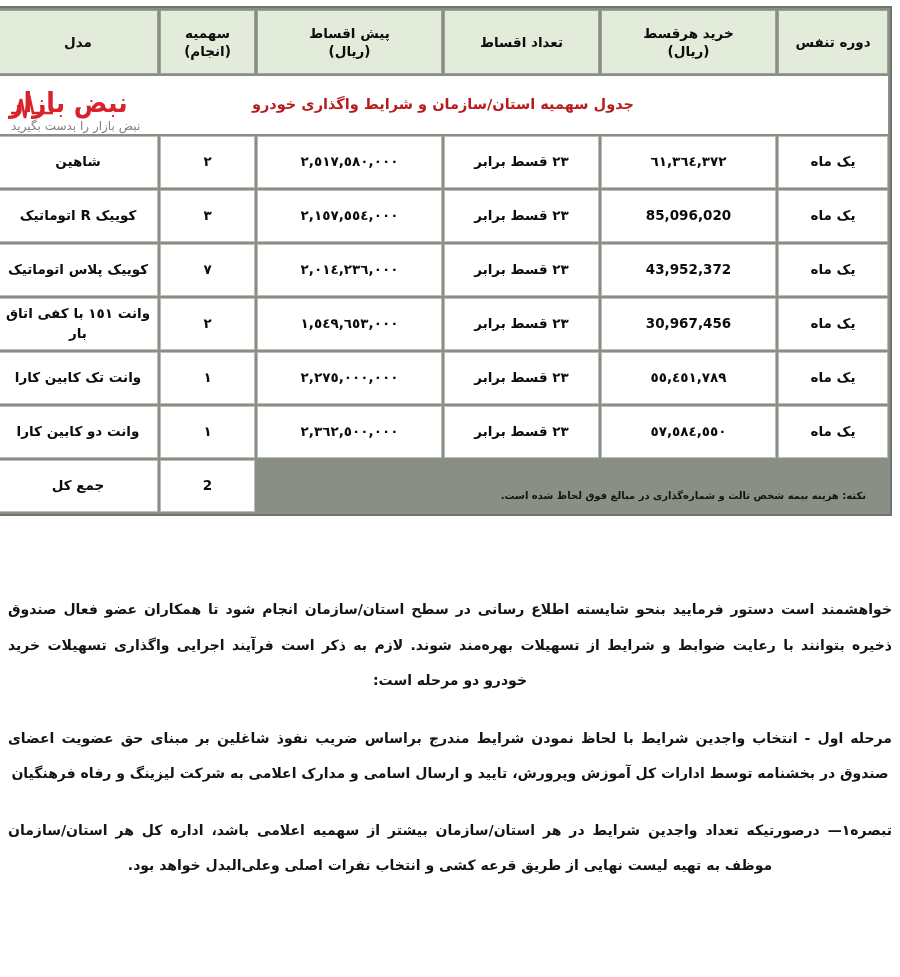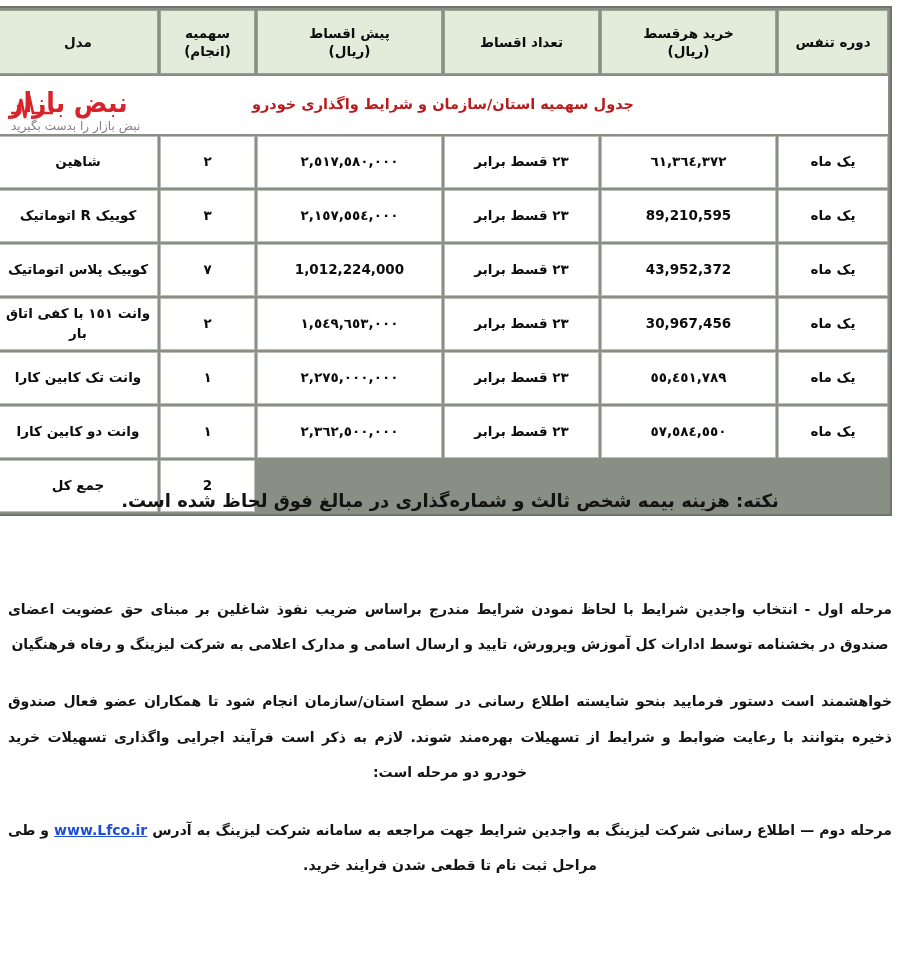--- a/index.html
+++ b/index.html
@@ -163,22 +163,21 @@
     height: 42px;
     font-weight: bold;
   }
 
   
   .note {
     position: absolute;
     top: 490px;
     right: 0;
     left: 0;
-    text-align: center;
-    font-size: 18px;
+    font-size: 10px;
     font-weight: bold;
     color: #131313;
     padding: 0 34px;
   }
 
   
   .body-block {
     position: absolute;
     top: 592px;
     right: 0;
@@ -268,31 +267,31 @@
         <tr>
           <td>یک ماه</td>
           <td>٦١,٣٦٤,٣٧٢</td>
           <td>٢٣ قسط برابر</td>
           <td>٢,٥١٧,٥٨٠,٠٠٠</td>
           <td>٢</td>
           <td class="model-cell">شاهین</td>
         </tr>
         <tr>
           <td>یک ماه</td>
-          <td>89,210,595</td>
+          <td>85,096,020</td>
           <td>٢٣ قسط برابر</td>
           <td>٢,١٥٧,٥٥٤,٠٠٠</td>
           <td>٣</td>
           <td class="model-cell">کوییک R اتوماتیک</td>
         </tr>
         <tr>
           <td>یک ماه</td>
           <td>43,952,372</td>
           <td>٢٣ قسط برابر</td>
-          <td>1,012,224,000</td>
+          <td>٢,٠١٤,٢٣٦,٠٠٠</td>
           <td>٧</td>
           <td class="model-cell">کوییک پلاس اتوماتیک</td>
         </tr>
         <tr>
           <td>یک ماه</td>
           <td>30,967,456</td>
           <td>٢٣ قسط برابر</td>
           <td>١,٥٤٩,٦٥٣,٠٠٠</td>
           <td>٢</td>
           <td class="model-cell">وانت ١٥١ با کفی اتاق بار</td>
@@ -323,22 +322,22 @@
           <td class="total-label">جمع کل</td>
         </tr>
       </tbody>
     </table>
   </div>
 
   <div class="note">نکته: هزینه بیمه شخص ثالث و شماره‌گذاری در مبالغ فوق لحاظ شده است.</div>
 
   <div class="body-block">
 
+    <p class="para">خواهشمند است دستور فرمایید بنحو شایسته اطلاع رسانی در سطح استان/سازمان انجام شود تا همکاران عضو فعال صندوق ذخیره بتوانند با رعایت ضوابط و شرایط از تسهیلات بهره‌مند شوند. لازم به ذکر است فرآیند اجرایی واگذاری تسهیلات خرید خودرو دو مرحله است:</p>
+
     <p class="para tight">مرحله اول - انتخاب واجدین شرایط با لحاظ نمودن شرایط مندرج براساس ضریب نفوذ شاغلین بر مبنای حق عضویت اعضای صندوق در بخشنامه توسط ادارات کل آموزش وپرورش، تایید و ارسال اسامی و مدارک اعلامی به شرکت لیزینگ و رفاه فرهنگیان</p>
 
-    <p class="para">خواهشمند است دستور فرمایید بنحو شایسته اطلاع رسانی در سطح استان/سازمان انجام شود تا همکاران عضو فعال صندوق ذخیره بتوانند با رعایت ضوابط و شرایط از تسهیلات بهره‌مند شوند. لازم به ذکر است فرآیند اجرایی واگذاری تسهیلات خرید خودرو دو مرحله است:</p>
-
-
-    <p class="para tight"><span>مرحله دوم — اطلاع رسانی شرکت لیزینگ به واجدین شرایط جهت مراجعه به سامانه شرکت لیزینگ به آدرس </span><a class="link" href="#">www.Lfco.ir</a><span> و طی مراحل ثبت نام تا قطعی شدن فرایند خرید.</span></p>
+    <p class="para tight">تبصره۱— درصورتیکه تعداد واجدین شرایط در هر استان/سازمان بیشتر از سهمیه اعلامی باشد، اداره کل هر استان/سازمان موظف به تهیه لیست نهایی  از طریق قرعه کشی و انتخاب نفرات اصلی وعلی‌البدل خواهد بود.</p>
+
 
   </div>
 
 </div>
 
 </body></html>

